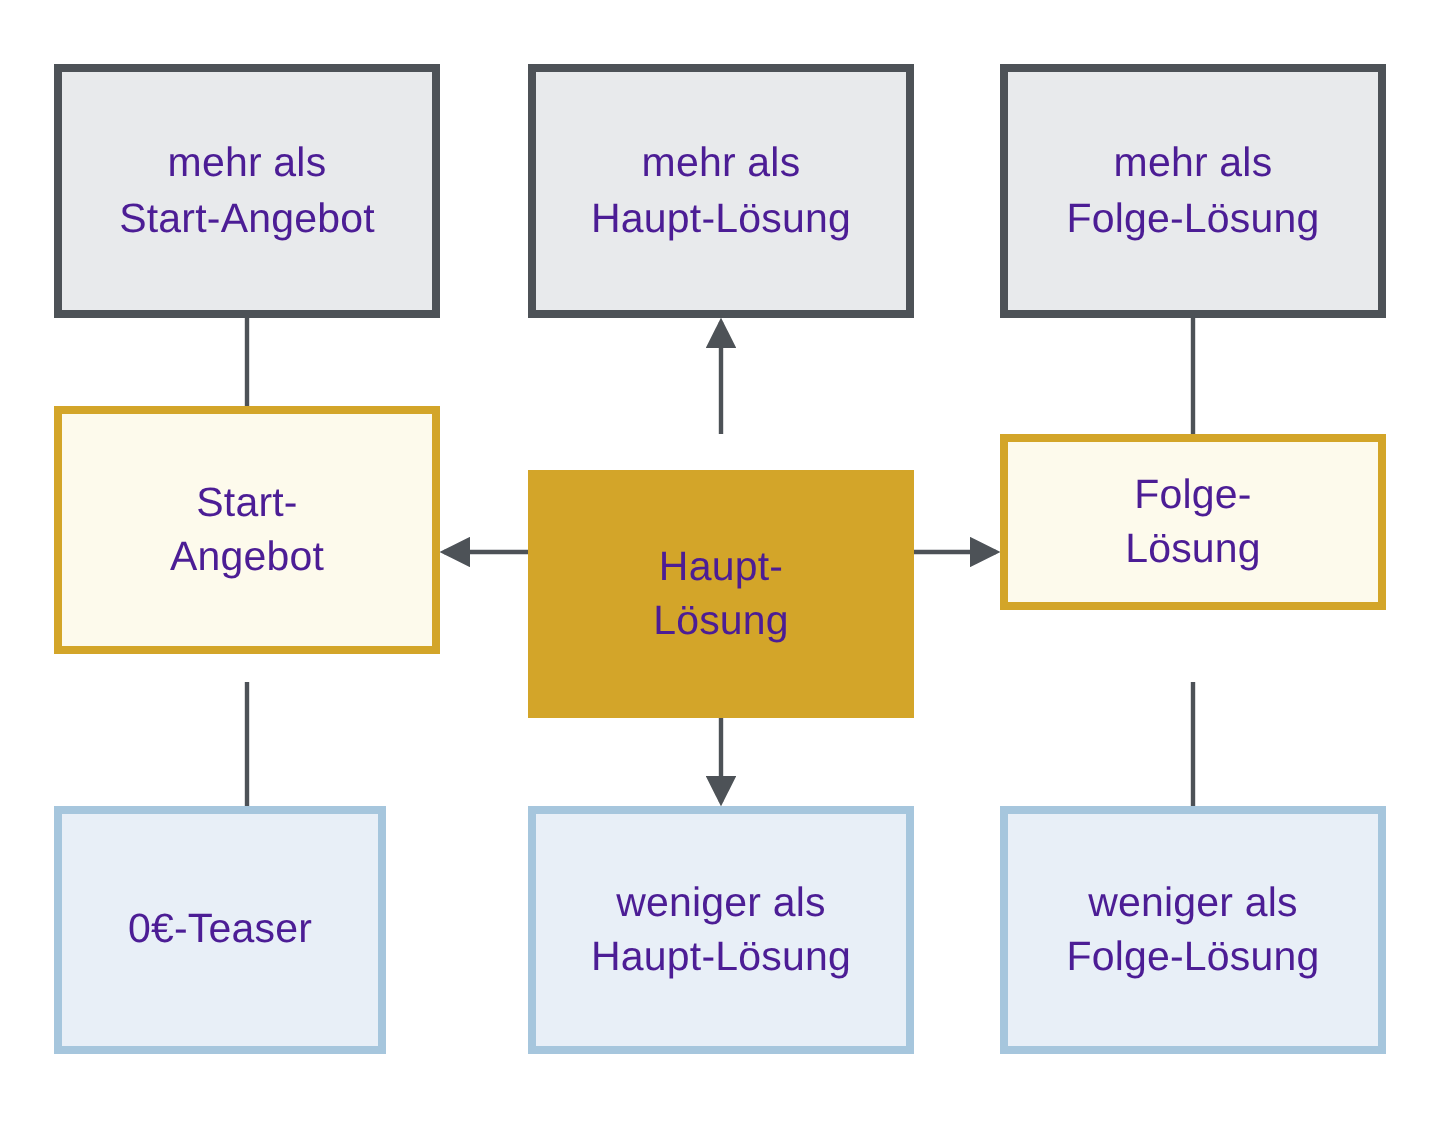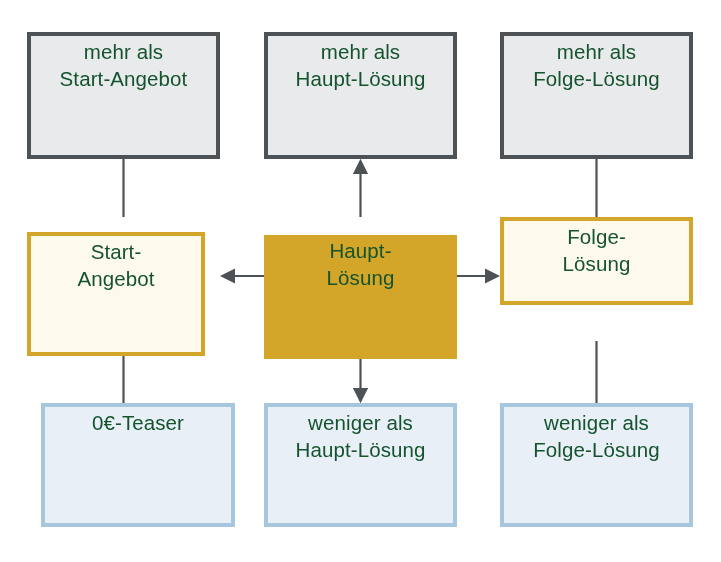--- a/index.html
+++ b/index.html
@@ -23,24 +23,24 @@
     left: 0;
     top: 0;
     width: 721px;
     height: 562px;
     pointer-events: none;
   }
   .node {
     position: absolute;
     box-sizing: border-box;
     display: flex;
-    align-items: flex-start;
+    align-items: center;
     justify-content: center;
     text-align: center;
-    color: #14532d;
+    color: #4c1d95;
     font-size: 20.5px;
     line-height: 1.32;
     letter-spacing: 0.1px;
     white-space: pre-line;
     padding: 2px 6px;
   }
   .node-outcome-up {
     background: #e8eaec;
     border: 4px solid #4d5257;
   }
@@ -86,34 +86,34 @@
   </div>
   <div class="node node-outcome-up" style="left: 264px; top: 32px; width: 193px; height: 127px;">
     <span>mehr als
 Haupt-Lösung</span>
   </div>
   <div class="node node-outcome-up" style="left: 500px; top: 32px; width: 193px; height: 127px;">
     <span>mehr als
 Folge-Lösung</span>
   </div>
 
-  <div class="node node-offer" style="left: 27px; top: 232px; width: 178px; height: 124px;">
+  <div class="node node-offer" style="left: 27px; top: 203px; width: 193px; height: 124px;">
     <span>Start-
 Angebot</span>
   </div>
   <div class="node node-offer-primary" style="left: 264px; top: 235px; width: 193px; height: 124px;">
     <span>Haupt-
 Lösung</span>
   </div>
   <div class="node node-offer" style="left: 500px; top: 217px; width: 193px; height: 88px;">
     <span>Folge-
 Lösung</span>
   </div>
 
-  <div class="node node-outcome-down" style="left: 41px; top: 403px; width: 194px; height: 124px;">
+  <div class="node node-outcome-down" style="left: 27px; top: 403px; width: 166px; height: 124px;">
     <span>0€-Teaser</span>
   </div>
   <div class="node node-outcome-down" style="left: 264px; top: 403px; width: 193px; height: 124px;">
     <span>weniger als
 Haupt-Lösung</span>
   </div>
   <div class="node node-outcome-down" style="left: 500px; top: 403px; width: 193px; height: 124px;">
     <span>weniger als
 Folge-Lösung</span>
   </div>

